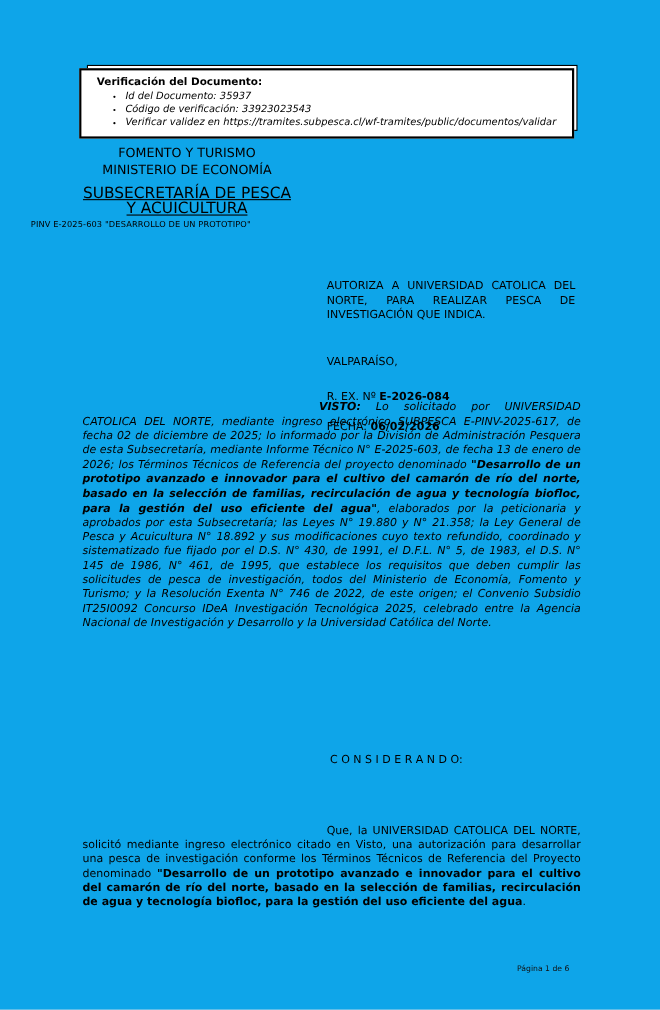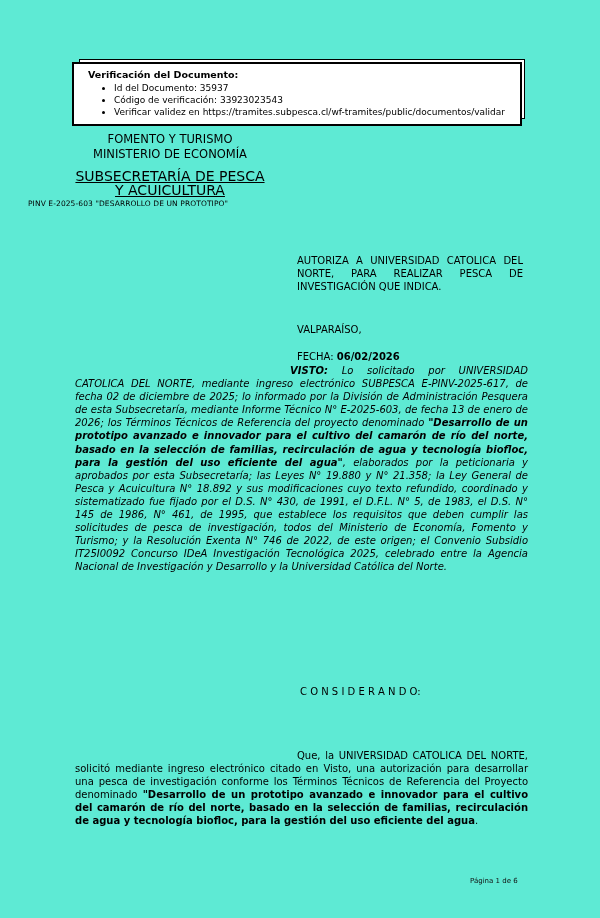--- a/index.html
+++ b/index.html
@@ -1,35 +1,35 @@
 <!DOCTYPE html>
 <html><head>
 <meta charset="utf-8">
 <style>
   html,body{margin:0;padding:0;background:#e8e8e8;}
   .page{
     position:relative;
     width:600px;height:918px;
     margin:0 auto;
-    background:#5eead4;
+    background:#0ea5e9;
     font-family:"DejaVu Sans", sans-serif;
     color:#000;
     overflow:hidden;
   }
   
   .verify-box{
     position:absolute;left:72px;top:62px;width:426px;
     border:2px solid #000;
     background:#fff;
     padding:5px 6px 6px 14px;
     box-shadow:5px -5px 0 -3px #fff, 5px -5px 0 -2px #000;
   }
   .verify-title{font-size:9.5px;font-weight:bold;line-height:12px;}
   .verify-list{margin:1px 0 0 0;padding-left:26px;list-style:disc;}
-  .verify-list li{font-size:9px;line-height:12px;white-space:nowrap;}
+  .verify-list li{font-size:9px;line-height:12px;white-space:nowrap;font-style:italic;}
   
   .ministry{
     position:absolute;left:45px;top:132px;width:250px;
     text-align:center;font-size:11.5px;line-height:15px;
   }
   .subsec{
     margin:7px auto 0 auto;width:190px;
     font-size:14px;font-weight:normal;line-height:14px;
     text-decoration:underline;
   }
@@ -78,20 +78,21 @@
     <div>FOMENTO Y TURISMO</div>
     <div>MINISTERIO DE ECONOMÍA</div>
     <div class="subsec">SUBSECRETARÍA DE PESCA Y ACUICULTURA</div>
   </div>
 
   <div class="pinv">PINV E-2025-603 "DESARROLLO DE UN PROTOTIPO"</div>
 
   <div class="res-col">
     <div class="res-subject">AUTORIZA A UNIVERSIDAD CATOLICA DEL NORTE, PARA REALIZAR PESCA DE INVESTIGACIÓN QUE INDICA.</div>
     <div class="res-city">VALPARAÍSO,</div>
+    <div class="res-rex"><span>R. EX. Nº </span><b>E-2026-084</b></div>
     <div class="res-fecha"><span>FECHA: </span><b>06/02/2026</b></div>
   </div>
 
   <div class="body-col visto">
     <p><b>VISTO:</b><span> Lo solicitado por UNIVERSIDAD CATOLICA DEL NORTE, mediante ingreso electrónico SUBPESCA E-PINV-2025-617, de fecha 02 de diciembre de 2025; lo informado por la División de Administración Pesquera de esta Subsecretaría, mediante Informe Técnico N° E-2025-603, de fecha 13 de enero de 2026; los Términos Técnicos de Referencia del proyecto denominado </span><b>"Desarrollo de un prototipo avanzado e innovador para el cultivo del camarón de río del norte, basado en la selección de familias, recirculación de agua y tecnología biofloc, para la gestión del uso eficiente del agua"</b><span>, elaborados por la peticionaria y aprobados por esta Subsecretaría; las Leyes N° 19.880 y N° 21.358; la Ley General de Pesca y Acuicultura N° 18.892 y sus modificaciones cuyo texto refundido, coordinado y sistematizado fue fijado por el D.S. N° 430, de 1991, el D.F.L. N° 5, de 1983, el D.S. N° 145 de 1986, N° 461, de 1995, que establece los requisitos que deben cumplir las solicitudes de pesca de investigación, todos del Ministerio de Economía, Fomento y Turismo; y la Resolución Exenta N° 746 de 2022, de este origen; el Convenio Subsidio IT25I0092 Concurso IDeA Investigación Tecnológica 2025, celebrado entre la Agencia Nacional de Investigación y Desarrollo y la Universidad Católica del Norte.</span></p>
   </div>
 
   <div class="considerando-head">C O N S I D E R A N D O:</div>
 
   <div class="body-col que">

